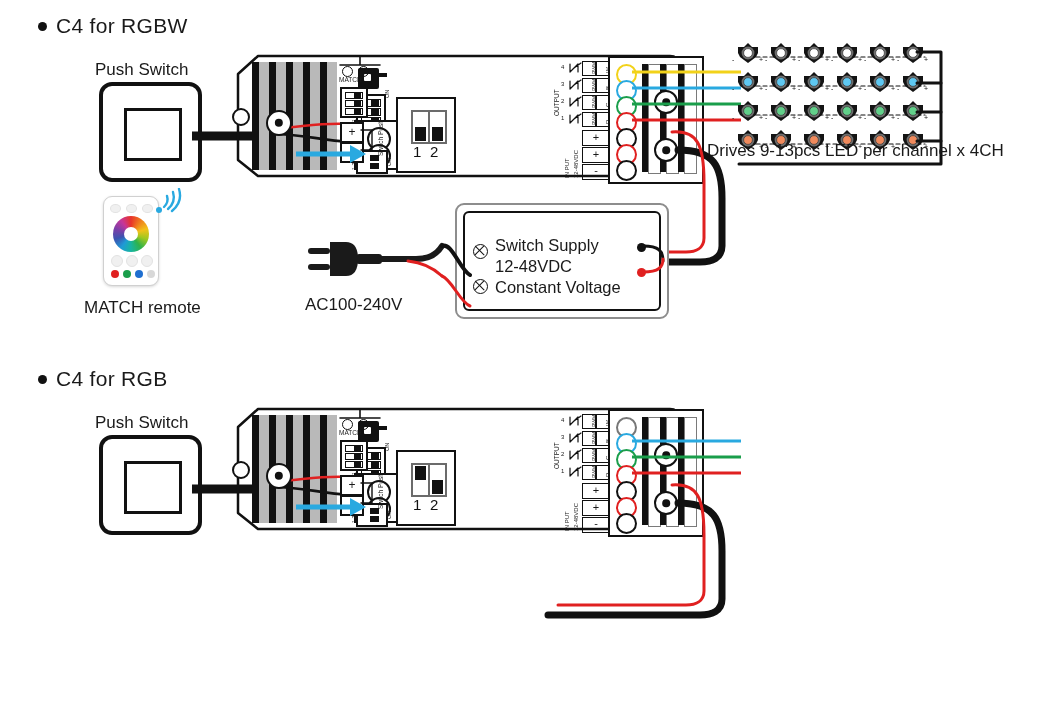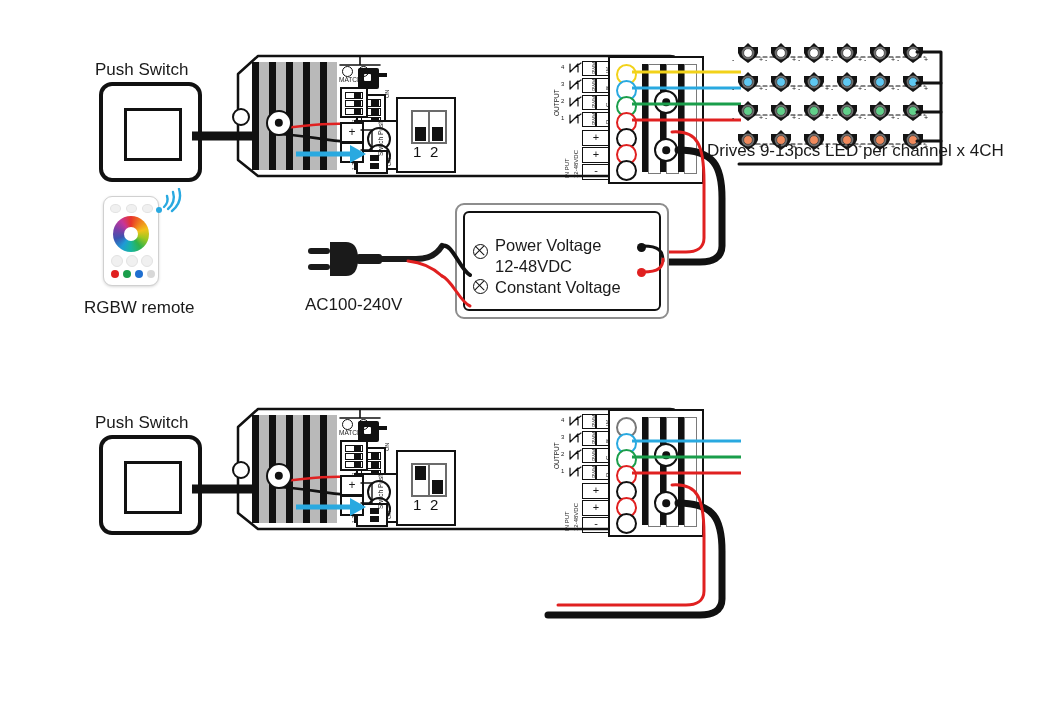--- a/index.html
+++ b/index.html
@@ -43,20 +43,21 @@
          background:conic-gradient(#e8342a,#ef7d1e,#f2c21a,#9fc820,#2fb24b,#18b5a0,
                                    #1f9ad6,#3b54b0,#7a3fa8,#c6369a,#e8342a);}
   .wheel-hole{position:absolute;border-radius:50%;background:#fff;}
   .rkey{position:absolute;border-radius:50%;background:#f0f0f0;border:.8px solid #e2e2e2;}
   .cdot{position:absolute;border-radius:50%;}
 </style>
 </head>
 <body>
 
 <div class="section" id="sec-rgbw" style="top:0">
+    <div class="heading abs" style="left:38px;top:14px;"><span class="bullet"></span><span>C4 for RGBW</span></div>
     <div class="lbl abs" style="left:95px;top:60px;">Push Switch</div>
     <div class="pswitch abs" style="left:99px;top:82px;">
       <div class="pswitch-in"></div>
     </div>
     <svg width="120" height="20" style="position:absolute;left:192px;top:128px;overflow:visible">
       <path d="M0,8 L78,8" stroke="#111111" stroke-width="9" fill="none" stroke-linecap="butt" stroke-linejoin="round"></path>
     </svg>
     <div class="abs" style="left:238px;top:48px;width:460px;height:133px;">
       <svg width="460" height="133" style="position:absolute;left:0px;top:0px;overflow:visible">
         <path d="M20,8 L0,26 L0,112 L20,128 L432,128 Q440,128 440,120 L440,16 Q440,8 432,8 Z" stroke="#111" stroke-width="2.5" fill="none" stroke-linecap="round" stroke-linejoin="round"></path>
@@ -489,21 +490,21 @@
     </svg>
     <div class="lbl abs" style="left:707px;top:141px;">Drives 9-13pcs LED per channel x 4CH</div>
     <svg width="200" height="150" style="position:absolute;left:678px;top:142px;overflow:visible">
       <path d="M0,8 C36,8 44,24 44,56 L44,104 C44,116 34,120 22,120 L-130,120" stroke="#111111" stroke-width="7" fill="none" stroke-linecap="round" stroke-linejoin="round"></path>
     </svg>
     <svg width="200" height="150" style="position:absolute;left:678px;top:142px;overflow:visible">
       <path d="M-6,-10 C20,-12 26,4 26,40 L26,96 C26,106 18,110 8,110 L-120,110" stroke="#e02020" stroke-width="3" fill="none" stroke-linecap="round" stroke-linejoin="round"></path>
     </svg>
     <div class="psu" style="left:455px;top:203px;width:210px;height:112px;">
       <div class="psu-in" style="left:6px;top:6px;width:194px;height:96px;">
-        <div class="psu-txt" style="left:30px;top:22px;">Power Voltage</div>
+        <div class="psu-txt" style="left:30px;top:22px;">Switch Supply</div>
         <div class="psu-txt" style="left:30px;top:43px;">12-48VDC</div>
         <div class="psu-txt" style="left:30px;top:64px;">Constant Voltage</div>
         <div class="psu-term" style="left:8px;top:31px;"></div>
         <div class="psu-term" style="left:8px;top:66px;"></div>
       </div>
     </div>
     <div class="abs" style="left:637px;top:243px;width:9px;height:9px;border-radius:50%;background:#111;"></div>
     <div class="abs" style="left:637px;top:268px;width:9px;height:9px;border-radius:50%;background:#e02020;"></div>
     <svg width="50" height="50" style="position:absolute;left:643px;top:241px;overflow:visible">
       <path d="M0,5 C16,5 20,10 20,20" stroke="#111111" stroke-width="3" fill="none" stroke-linecap="round" stroke-linejoin="round"></path>
@@ -536,23 +537,24 @@
       <div class="cdot" style="left:19px;top:73px;width:8px;height:8px;background:#1a9e4b;"></div>
       <div class="cdot" style="left:31px;top:73px;width:8px;height:8px;background:#1f6fd0;"></div>
       <div class="cdot" style="left:43px;top:73px;width:8px;height:8px;background:#d8d8d8;"></div>
     </div>
     <svg width="34" height="30" style="position:absolute;left:151px;top:188px">
       <circle cx="8" cy="22" r="3" fill="#29a9e0"></circle>
       <path d="M13,19 Q18,14 16,8" stroke="#29a9e0" stroke-width="2.4" fill="none" stroke-linecap="round"></path>
       <path d="M17,21 Q25,14 22,4" stroke="#29a9e0" stroke-width="2.4" fill="none" stroke-linecap="round"></path>
       <path d="M21,23 Q32,14 28,1" stroke="#29a9e0" stroke-width="2.4" fill="none" stroke-linecap="round"></path>
     </svg>
-    <div class="lbl abs" style="left:84px;top:298px;">RGBW remote</div>
+    <div class="lbl abs" style="left:84px;top:298px;">MATCH remote</div>
   </div>
 <div class="section" id="sec-rgb" style="top:353px">
+    <div class="heading abs" style="left:38px;top:14px;"><span class="bullet"></span><span>C4 for RGB</span></div>
     <div class="lbl abs" style="left:95px;top:60px;">Push Switch</div>
     <div class="pswitch abs" style="left:99px;top:82px;">
       <div class="pswitch-in"></div>
     </div>
     <svg width="120" height="20" style="position:absolute;left:192px;top:128px;overflow:visible">
       <path d="M0,8 L78,8" stroke="#111111" stroke-width="9" fill="none" stroke-linecap="butt" stroke-linejoin="round"></path>
     </svg>
     <div class="abs" style="left:238px;top:48px;width:460px;height:133px;">
       <svg width="460" height="133" style="position:absolute;left:0px;top:0px;overflow:visible">
         <path d="M20,8 L0,26 L0,112 L20,128 L432,128 Q440,128 440,120 L440,16 Q440,8 432,8 Z" stroke="#111" stroke-width="2.5" fill="none" stroke-linecap="round" stroke-linejoin="round"></path>

